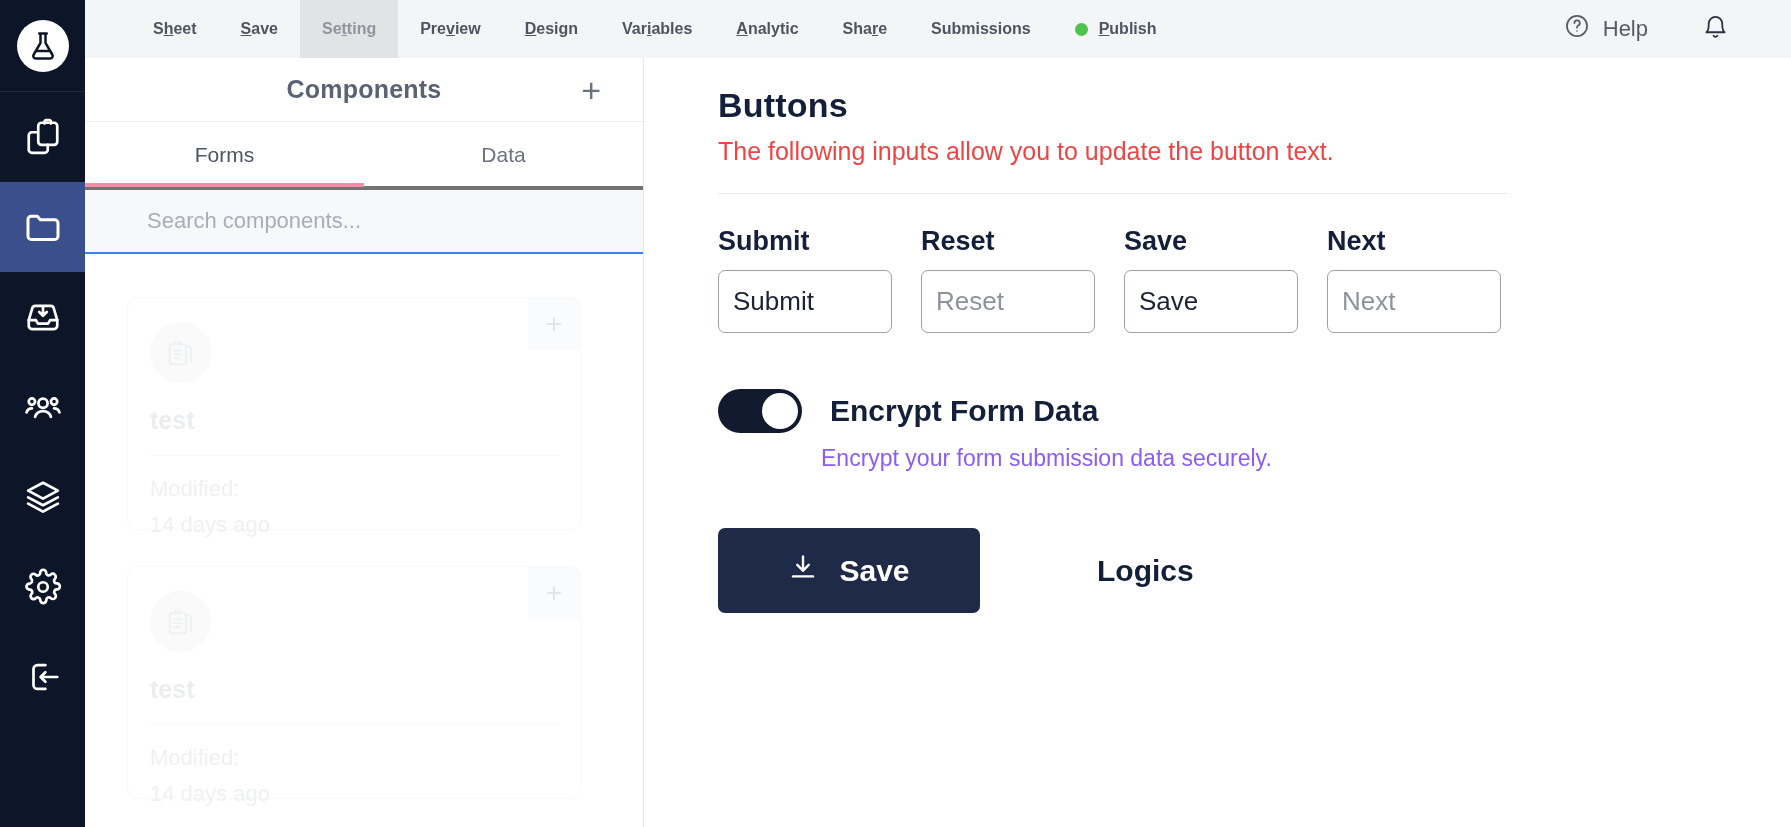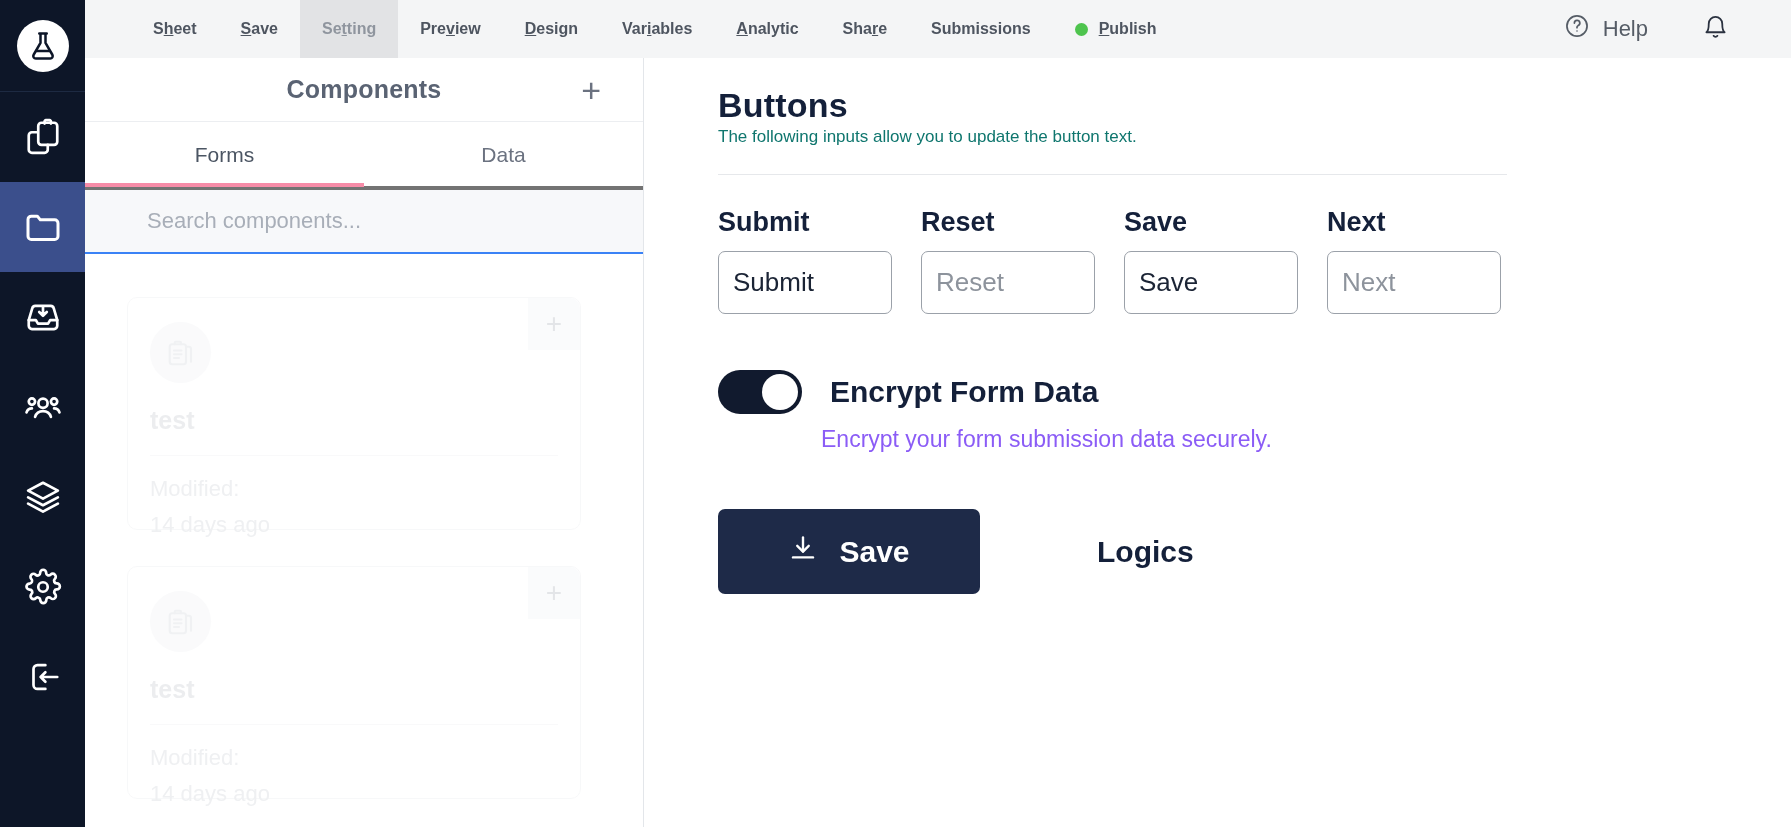--- a/index.html
+++ b/index.html
@@ -226,23 +226,23 @@
     flex: 1;
     overflow: hidden;
   }
   .sec-title {
     font-size: 34px;
     font-weight: bold;
     color: #14203a;
     letter-spacing: .2px;
   }
   .sec-desc {
-    margin-top: 2px;
-    font-size: 17px;
-    color: #0f766e;
+    margin-top: 12px;
+    font-size: 25px;
+    color: #ef4444;
   }
   .divider {
     margin-top: 27px;
     width: 789px;
     border-top: 1px solid #e6e8eb;
   }
   .fields {
     display: flex;
     margin-top: 32px;
     gap: 29px;

